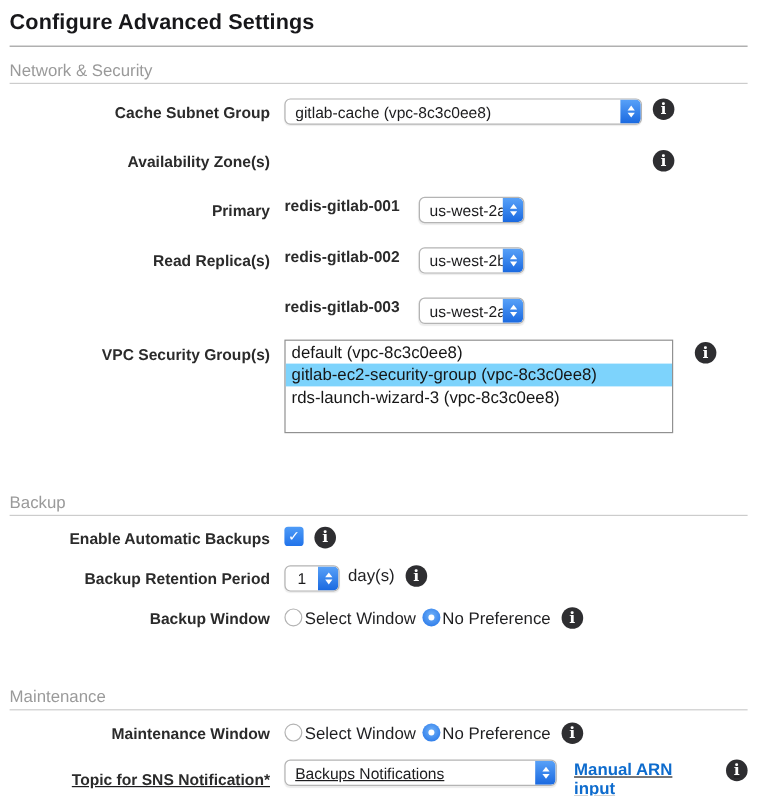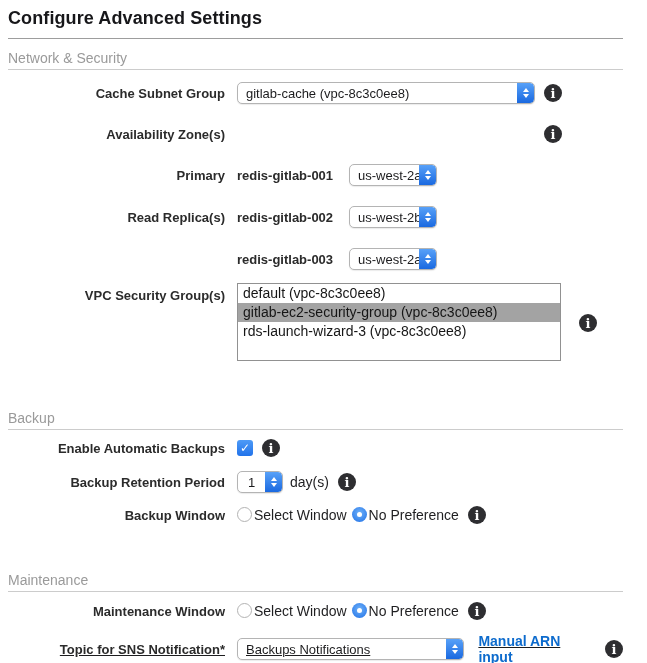--- a/index.html
+++ b/index.html
@@ -11,21 +11,21 @@
   .title-rule { border:none; border-top:1px solid #9d9d9d; margin-top:9px; }
 
   .section-heading { font-size:14px; font-weight:normal; color:#9a9a9a;
                      padding-bottom:3px; border-bottom:1px solid #cccccc; }
   .sec-net  { margin-top:11px; }
   .sec-bak  { margin-top:49px; }
   .sec-mnt  { margin-top:48px; }
 
   .row { display:flex; align-items:center; }
   .label-cell { width:217px; text-align:right; font-weight:bold; font-size:13px; color:#2b2b2b; flex:0 0 217px; }
-  .ctrl { margin-left:12px; display:flex; align-items:center; }
+  .ctrl { margin-left:12px; display:flex; align-items:flex-start; }
 
   
   .sel { display:inline-flex; align-items:stretch; justify-content:space-between;
          background:#ffffff; border:1px solid #b4b4b4; border-radius:5px; height:22px;
          box-shadow:0 1px 1px rgba(0,0,0,0.08); overflow:hidden; cursor:default; }
   .sel .sel-txt { font-size:13px; color:#1c1c1e; padding:0 8px; align-self:center; white-space:nowrap;
                   overflow:hidden; flex:1; }
   .sel .sel-arrows { width:17px; flex:0 0 17px; background:linear-gradient(#58a1f8,#1a69e0);
                      display:flex; flex-direction:column; align-items:center; justify-content:center;
                      border-radius:0 4px 4px 0; }
@@ -43,21 +43,21 @@
   .info { width:18px; height:18px; border-radius:50%; background:#2e2e31; color:#ffffff;
           display:inline-flex; align-items:center; justify-content:center;
           font-family:"DejaVu Serif","Liberation Serif",serif; font-weight:bold; font-size:13px;
           margin-left:9px; flex:0 0 18px; cursor:default; line-height:1; }
 
   .node-name { font-weight:bold; font-size:13px; color:#2b2b2b; width:112px; flex:0 0 112px; }
 
   
   .listbox { width:324px; height:78px; border:1px solid #919191; background:#ffffff; overflow:hidden; }
   .listbox .opt { font-size:14px; color:#161616; padding:1px 5px 2px 5px; white-space:nowrap; }
-  .listbox .opt.selected { background:#a3a3a3; }
+  .listbox .opt.selected { background:#7dd3fc; }
 
   
   .checkbox { width:16px; height:16px; border-radius:3px; background:linear-gradient(#4e9bf7,#2173ea);
               display:inline-flex; align-items:center; justify-content:center;
               color:#fff; font-size:12px; font-weight:bold; }
 
   
   .radio { width:15px; height:15px; border-radius:50%; background:#ffffff;
            border:1px solid #b3b3b3; display:inline-block; flex:0 0 15px; }
   .radio.on { border:none; background:radial-gradient(circle at 50% 40%, #6fb1f9, #1f70e6);

